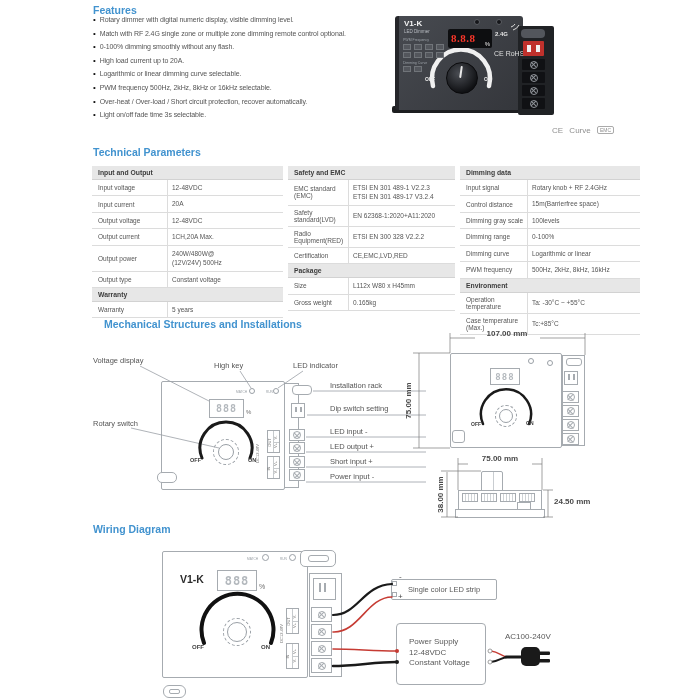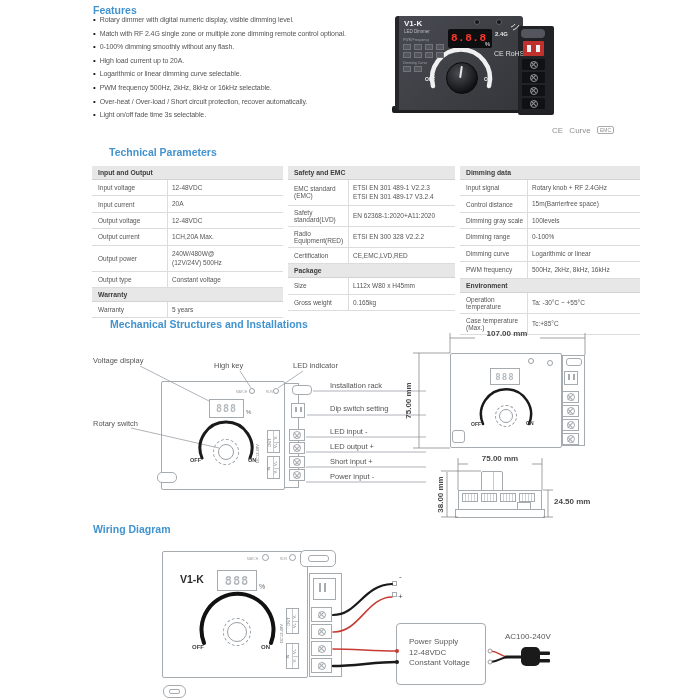--- a/index.html
+++ b/index.html
@@ -92,21 +92,21 @@
     <div class="psq" style="left:403px;top:52px"></div>
     <div class="psq" style="left:414px;top:52px"></div>
     <div class="psq" style="left:425px;top:52px"></div>
     <div class="psq" style="left:436px;top:52px"></div>
     <div class="photo-txt" style="left:403px;top:61px;font-size:3.5px;color:#9aa0a6">Dimming Curve</div>
     <div class="psq" style="left:403px;top:66px"></div>
     <div class="psq" style="left:414px;top:66px"></div>
 
     <div class="abs" style="left:448px;top:29px;width:44px;height:19px;background:#0d0e10;border-radius:2px;z-index:4">
       <span class="abs" style="left:3px;top:3px;font-size:11px;font-weight:bold;letter-spacing:0.5px;color:#ff372a;
-            font-family:Liberation Mono, monospace">8.8.8</span>
+            font-family:Liberation Serif, serif">8.8.8</span>
       <span class="abs" style="right:2px;bottom:1px;font-size:6px;color:#e8e8e8">%</span>
     </div>
     <div class="photo-txt" style="left:495px;top:31px;font-size:6px;font-weight:bold;color:#e4e4e4">2.4G</div>
     <div class="photo-txt" style="left:494px;top:50px;font-size:7px;color:#dfdfdf">CE RoHS</div>
     <div class="abs" style="left:474px;top:19px;width:4px;height:4px;border-radius:50%;background:#15161a;border:1px solid #5b5e63;z-index:4"></div>
     <div class="abs" style="left:496px;top:19px;width:4px;height:4px;border-radius:50%;background:#15161a;border:1px solid #5b5e63;z-index:4"></div>
 
     <div class="abs" style="left:446px;top:62px;width:30px;height:30px;border-radius:50%;z-index:4;
          background:radial-gradient(circle at 40% 35%,#4a4d53,#101114 72%);border:1px solid #0a0a0c"></div>
     <div class="abs" style="left:460px;top:66px;width:2px;height:12px;background:#e8e8e8;border-radius:1px;
@@ -122,21 +122,21 @@
     <div class="pscrew" style="left:522px;top:85px;width:23px;height:11px"></div>
     <div class="pscrew" style="left:522px;top:98px;width:23px;height:11px"></div>
 
     <div class="abs" style="left:552px;top:126px;font-size:8px;color:#8f8f8f;z-index:4">
       <span>CE</span>
       <span style="margin-left:4px">Curve</span>
       <span class="emc-badge" style="margin-left:4px">EMC</span>
     </div>
   </div>
 
-  <div class="sec-heading" style="left:109px;top:146px">Technical Parameters</div>
+  <div class="sec-heading" style="left:93px;top:146px">Technical Parameters</div>
   <div id="tp-table-0" class="tp-table t0" style="left:92px;top:166px;width:191px">
       <div class="tp-header">Input and Output</div>
       <div class="tp-row">
         <div class="tp-label">Input voltage</div>
         <div class="tp-value">12-48VDC</div>
       </div>
       <div class="tp-row">
         <div class="tp-label">Input current</div>
         <div class="tp-value">20A</div>
       </div>
@@ -222,21 +222,21 @@
       <div class="tp-row">
         <div class="tp-label">Operation temperature</div>
         <div class="tp-value">Ta: -30°C ~ +55°C</div>
       </div>
       <div class="tp-row">
         <div class="tp-label">Case temperature (Max.)</div>
         <div class="tp-value">Tc:+85°C</div>
       </div>
     </div>
 
-  <div class="sec-heading" style="left:110px;top:318px">Mechanical Structures and Installations</div>
+  <div class="sec-heading" style="left:104px;top:318px">Mechanical Structures and Installations</div>
 
   <div class="callout" style="left:93px;top:356px">Voltage display</div>
   <div class="callout" style="left:214px;top:361px">High key</div>
   <div class="callout" style="left:293px;top:361px">LED indicator</div>
   <div class="callout" style="left:93px;top:419px">Rotary switch</div>
   <div class="callout" style="left:330px;top:381px">Installation rack</div>
   <div class="callout" style="left:330px;top:404px">Dip switch setting</div>
   <div class="callout" style="left:330px;top:427px">LED input -</div>
   <div class="callout" style="left:330px;top:442px">LED output +</div>
   <div class="callout" style="left:330px;top:457px">Short input +</div>
@@ -342,20 +342,23 @@
     <div class="rt" style="left:265px;top:631px;width:32px;text-align:center">DC12-48V</div>
     <div class="dip" style="left:313px;top:578px;width:23px;height:22px"></div>
     <div class="screw" style="left:311px;top:607px;width:21px;height:15px"></div>
     <div class="screw" style="left:311px;top:624px;width:21px;height:15px"></div>
     <div class="screw" style="left:311px;top:641px;width:21px;height:15px"></div>
     <div class="screw" style="left:311px;top:658px;width:21px;height:15px"></div>
     <div class="ol" style="left:163px;top:685px;width:23px;height:13px;border-radius:6px;z-index:2"></div>
     <div class="ol" style="left:169px;top:689px;width:11px;height:5px;border-radius:2px;z-index:2"></div>
   </div>
 
+  <div class="ol" style="left:391px;top:579px;width:106px;height:21px;border-radius:2px;z-index:2">
+    <div style="text-align:center;font-size:7.5px;color:#5a5a5a;line-height:19px">Single color LED strip</div>
+  </div>
   <div class="ol" style="left:392px;top:581px;width:5px;height:5px;z-index:3"></div>
   <div class="ol" style="left:392px;top:592px;width:5px;height:5px;z-index:3"></div>
   <div class="abs" style="left:399px;top:572px;font-size:8px;color:#444;z-index:4">-</div>
   <div class="abs" style="left:398px;top:592px;font-size:8px;color:#444;z-index:4">+</div>
 
   <div class="ol" style="left:396px;top:623px;width:90px;height:62px;border-radius:4px;z-index:2">
     <div style="position:absolute;left:12px;top:13px;font-size:8px;color:#5a5a5a;white-space:pre-line;line-height:10.5px">Power Supply
 12-48VDC
 Constant Voltage</div>
   </div>

